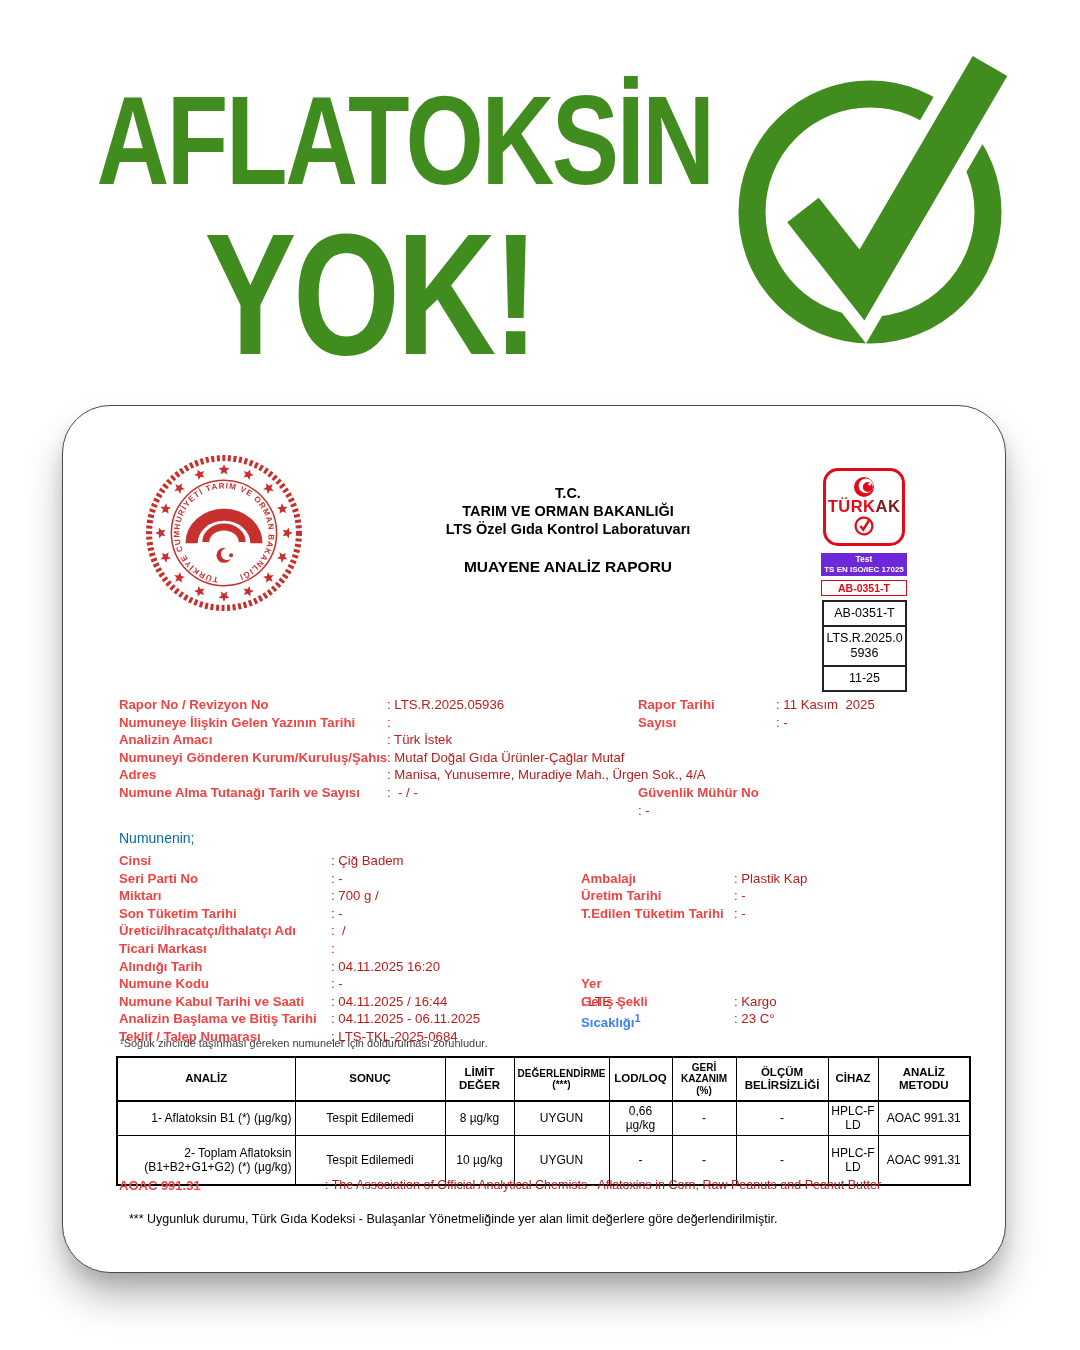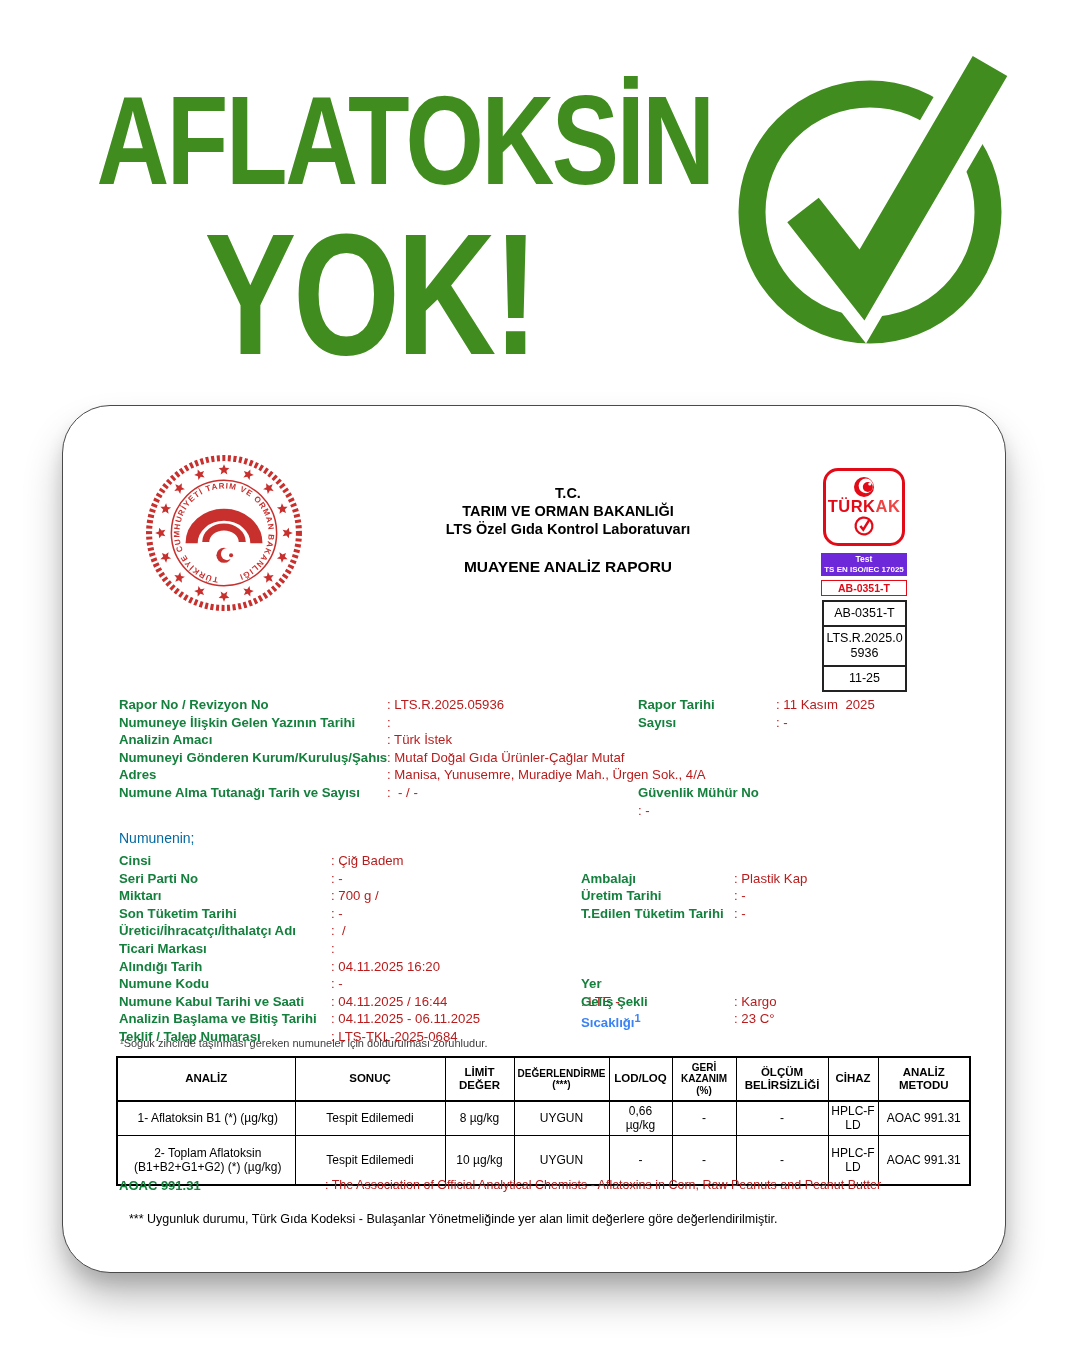--- a/index.html
+++ b/index.html
@@ -20,32 +20,32 @@
   .seal{position:absolute;left:80px;top:46px;}
 
   .org-header{position:absolute;left:195px;top:78px;width:620px;text-align:center;color:#000;}
   .org-header div{font-size:14.5px;font-weight:bold;line-height:18px;}
   .report-title{margin-top:20px;font-size:15.5px !important;}
 
   
   .turkak-square{position:absolute;left:760px;top:62px;width:82px;height:78px;border:3px solid #e30a17;
                  border-radius:15px;background:#fff;display:flex;flex-direction:column;align-items:center;justify-content:center;gap:1px;}
   .turkak-brand{font-size:16.5px;font-weight:bold;letter-spacing:.5px;line-height:1;}
-  .turkak-brand .t1{color:#e30a17;} .turkak-brand .t2{color:#ef4444;}
+  .turkak-brand .t1{color:#e30a17;} .turkak-brand .t2{color:#7f1d1d;}
   .turkak-band{position:absolute;left:758px;top:147px;width:86px;background:#6d28d9;color:#fff;text-align:center;padding:2px 0 2px 0;line-height:1.15;}
   .turkak-band .b1{font-size:8.5px;font-weight:bold;}
   .turkak-band .b2{font-size:8px;font-weight:bold;white-space:nowrap;}
   .turkak-ab{position:absolute;left:758px;top:174px;width:86px;border:1.5px solid #e30a17;color:#e30a17;
              font-size:10.5px;font-weight:bold;text-align:center;background:#fff;padding:1px 0;}
   .accr-box{position:absolute;left:759px;top:194px;width:85px;border-collapse:collapse;}
   .accr-box td{border:2px solid #222;font-size:12.5px;color:#000;text-align:center;padding:4px 1px;word-break:break-all;line-height:1.2;background:#fff;}
 
   
   .kv{display:flex;align-items:flex-start;line-height:17.6px;height:17.6px;white-space:pre;}
-  .lbl{font-weight:bold;font-size:13.2px;color:#15803d;flex:none;}
+  .lbl{font-weight:bold;font-size:13.2px;color:#ef4444;flex:none;}
   .val{font-size:13.2px;color:#b91c1c;}
   .info1{position:absolute;left:56px;top:290px;width:860px;}
   .info1 .lbl{width:268px;}
   .info1-right{position:absolute;left:575px;top:290px;width:330px;}
   .info1-right .kv{position:absolute;}
   .info1-right .lbl{width:138px;}
   .info1-right .kv:nth-child(1){top:0;} .info1-right .kv:nth-child(2){top:17.6px;} .info1-right .kv:nth-child(3){top:88px;flex-direction:column;}
 
   .sample-head{position:absolute;left:56px;top:424px;font-size:14px;font-weight:normal;color:#0369a1;}
   .sample{position:absolute;left:56px;top:446px;width:520px;}
@@ -59,21 +59,21 @@
   .sample-right .kv:nth-child(6) .lbl{color:#3b82f6;}
   .footnote{position:absolute;left:57px;top:631px;font-size:11px;color:#3d3d3d;}
 
   
   .results{position:absolute;left:53px;top:650px;width:853px;border-collapse:collapse;table-layout:fixed;background:#fff;}
   .results th,.results td{border:1.5px solid #000;color:#000;vertical-align:middle;padding:2px 3px;}
   .results{border:2px solid #000;}
   .results th{font-size:11.5px;font-weight:bold;text-align:center;height:44px;line-height:1.15;}
   .results th:nth-child(4),.results th:nth-child(6){font-size:10px;}
   .results td{font-size:12px;text-align:center;line-height:1.2;}
-  .results td:first-child{text-align:center;padding-left:6px;}
+  .results td:first-child{text-align:right;padding-left:6px;}
   .results tbody tr:nth-child(1) td{height:28px;}
   .results tbody tr:nth-child(2) td{height:50px;}
   .results td:nth-child(8){word-break:break-all;padding:2px 1px;}
   .results thead th{border-bottom:2px solid #000;}
 
   .method-row{position:absolute;left:56px;top:772px;width:860px;display:flex;}
   .method-row .lbl{width:206px;font-size:13px;}
   .method-row .val{font-size:12.5px;white-space:pre;}
   .note-row{position:absolute;left:66px;top:806px;font-size:12.5px;color:#000;}
 </style>

